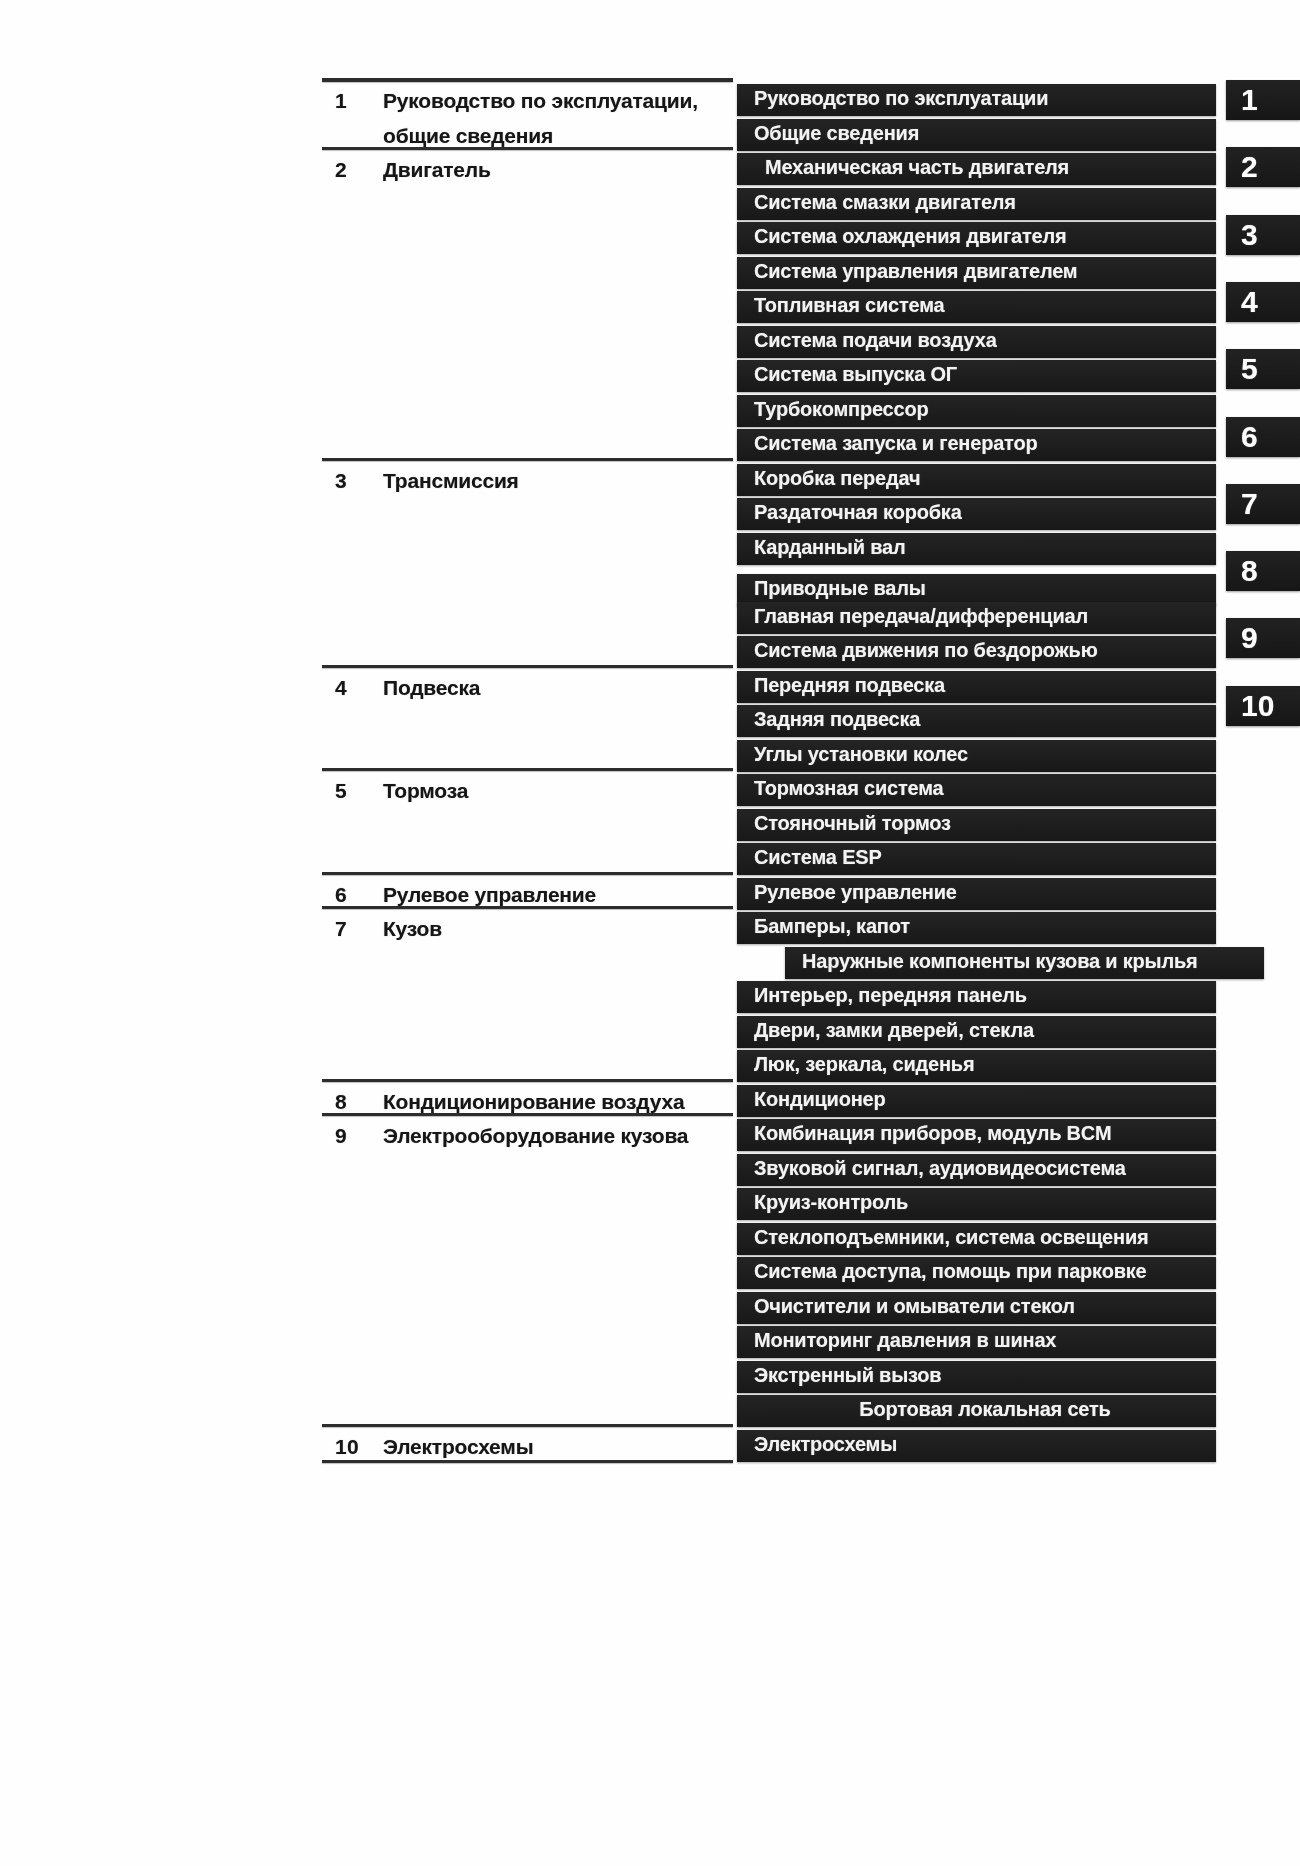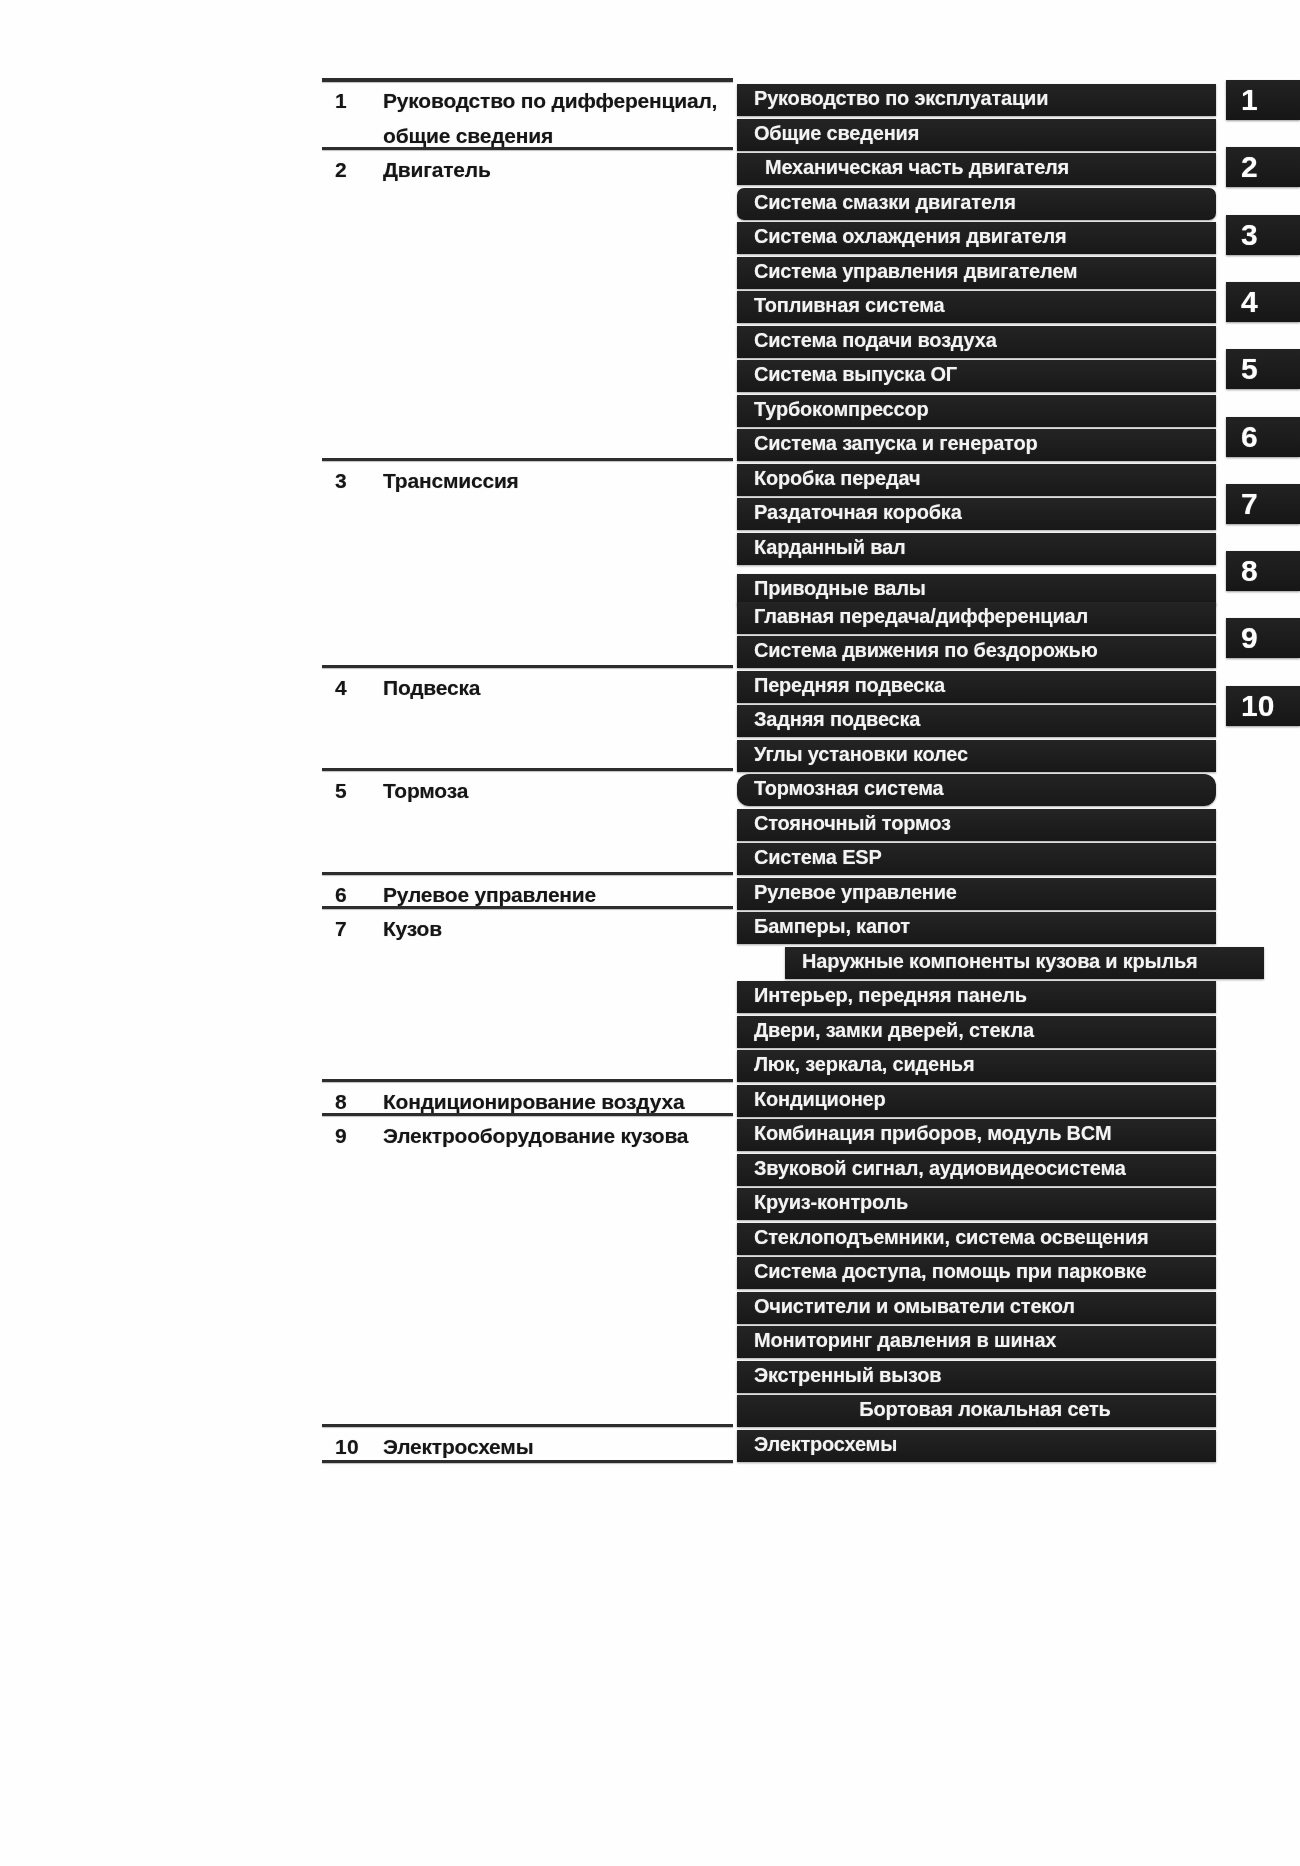--- a/index.html
+++ b/index.html
@@ -48,21 +48,21 @@
   }
 </style>
 </head>
 <body>
 
 <div class="page">
   <div>
       <div class="section" style="top: 84px;">
         <div class="rule thick"></div>
         <div class="num">1</div>
-        <div class="lbl" style="top: 0px;">Руководство по дифференциал,</div>
+        <div class="lbl" style="top: 0px;">Руководство по эксплуатации,</div>
         <div class="lbl" style="top: 34.5px;">общие сведения</div>
       </div>
       <div class="section" style="top: 153px;">
         <div class="rule"></div>
         <div class="num">2</div>
         <div class="lbl" style="top: 0px;">Двигатель</div>
       </div>
       <div class="section" style="top: 463.5px;">
         <div class="rule"></div>
         <div class="num">3</div>
@@ -101,38 +101,38 @@
       <div class="section" style="top: 1429.5px;">
         <div class="rule"></div>
         <div class="num">10</div>
         <div class="lbl" style="top: 0px;">Электросхемы</div>
       </div>
     </div>
   <div>
       <div class="bar" style="top: 84px;">Руководство по эксплуатации</div>
       <div class="bar" style="top: 118.5px;">Общие сведения</div>
       <div class="bar" style="top: 153px; padding-left: 28px;">Механическая часть двигателя</div>
-      <div class="bar" style="top: 187.5px; border-radius: 7px;">Система смазки двигателя</div>
+      <div class="bar" style="top: 187.5px;">Система смазки двигателя</div>
       <div class="bar" style="top: 222px;">Система охлаждения двигателя</div>
       <div class="bar" style="top: 256.5px;">Система управления двигателем</div>
       <div class="bar" style="top: 291px;">Топливная система</div>
       <div class="bar" style="top: 325.5px;">Система подачи воздуха</div>
       <div class="bar" style="top: 360px;">Система выпуска ОГ</div>
       <div class="bar" style="top: 394.5px;">Турбокомпрессор</div>
       <div class="bar" style="top: 429px;">Система запуска и генератор</div>
       <div class="bar" style="top: 463.5px;">Коробка передач</div>
       <div class="bar" style="top: 498px;">Раздаточная коробка</div>
       <div class="bar" style="top: 532.5px;">Карданный вал</div>
       <div class="bar" style="top: 567px; margin-top: 7px;">Приводные валы</div>
       <div class="bar" style="top: 601.5px;">Главная передача/дифференциал</div>
       <div class="bar" style="top: 636px;">Система движения по бездорожью</div>
       <div class="bar" style="top: 670.5px;">Передняя подвеска</div>
       <div class="bar" style="top: 705px;">Задняя подвеска</div>
       <div class="bar" style="top: 739.5px;">Углы установки колес</div>
-      <div class="bar" style="top: 774px; border-radius: 12px;">Тормозная система</div>
+      <div class="bar" style="top: 774px;">Тормозная система</div>
       <div class="bar" style="top: 808.5px;">Стояночный тормоз</div>
       <div class="bar" style="top: 843px;">Система ESP</div>
       <div class="bar" style="top: 877.5px;">Рулевое управление</div>
       <div class="bar" style="top: 912px;">Бамперы, капот</div>
       <div class="bar" style="top: 946.5px; margin-left: 48px;">Наружные компоненты кузова и крылья</div>
       <div class="bar" style="top: 981px;">Интерьер, передняя панель</div>
       <div class="bar" style="top: 1015.5px;">Двери, замки дверей, стекла</div>
       <div class="bar" style="top: 1050px;">Люк, зеркала, сиденья</div>
       <div class="bar" style="top: 1084.5px;">Кондиционер</div>
       <div class="bar" style="top: 1119px;">Комбинация приборов, модуль BCM</div>

